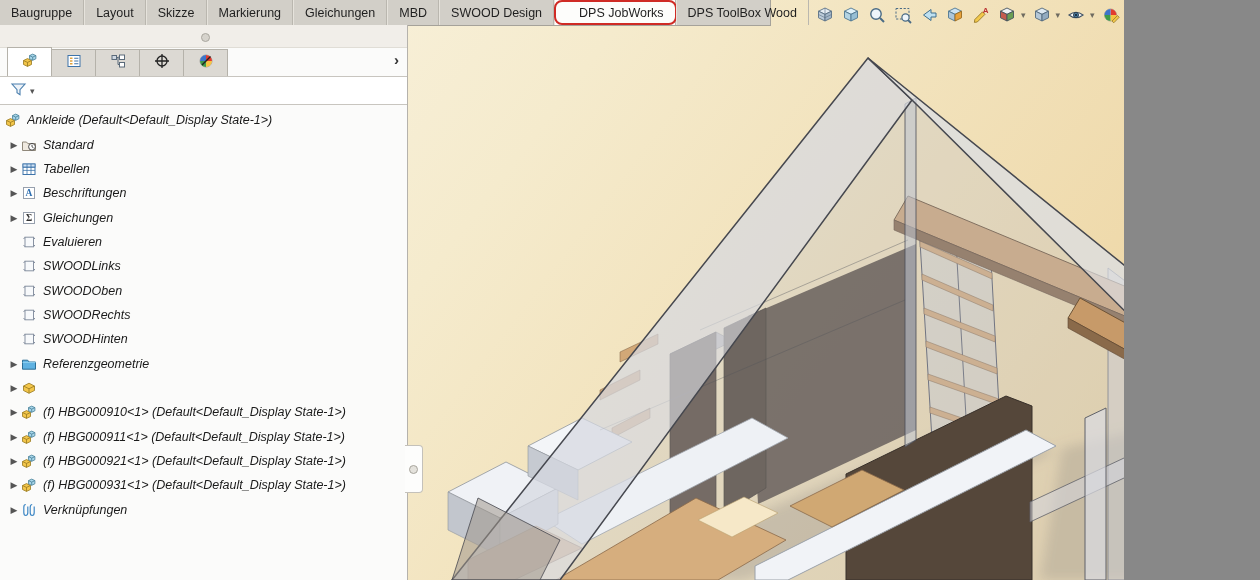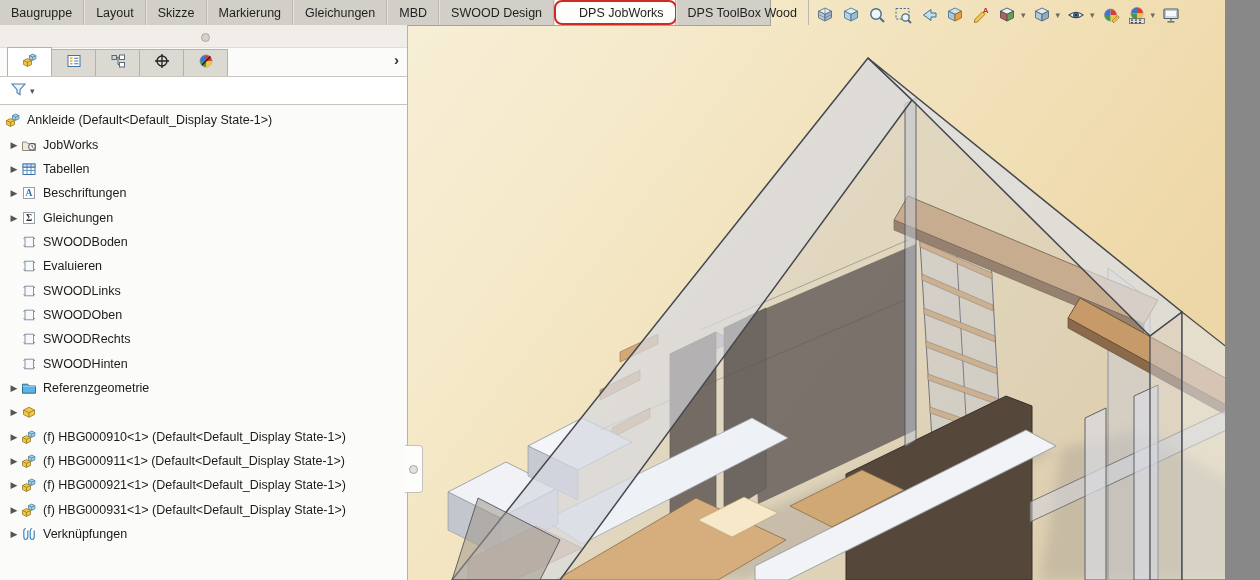--- a/index.html
+++ b/index.html
@@ -1,16 +1,16 @@
 <!DOCTYPE html>
 <html><head>
 <meta charset="utf-8">
 <style>
   html,body{margin:0;padding:0;background:#888;}
-  .stage{position:relative;width:1225px;height:580px;overflow:hidden;
+  .stage{position:relative;width:1124px;height:580px;overflow:hidden;
          font-family:"Liberation Sans",sans-serif;background:#e5e5e5;}
   
   .vp{position:absolute;left:0;top:0;}
   
   .ribbon{position:absolute;left:0;top:0;width:770px;height:25px;background:#d2cfc8;
           border-bottom:1px solid #a5a29a;border-right:1px solid #a5a29a;display:flex;align-items:stretch;z-index:5;}
   .rtab{position:relative;display:flex;align-items:center;padding:0 11px;font-size:12.5px;color:#1f1f1f;
         border-right:1px solid #bab7af;border-left:1px solid #e6e3dc;white-space:nowrap;cursor:default;}
   .rtab:first-child{border-left:none;}
   .rtab.hl{background:#fdfdfb;padding-left:24px;}
@@ -33,21 +33,21 @@
   .ptab.active{background:#ffffff;height:28px;}
   .pchev{position:absolute;right:8px;top:3px;font-size:15px;font-weight:bold;color:#333;cursor:default;}
   .pfilter{height:27px;border:1px solid #c8c5bf;border-left:none;border-right:none;background:#ffffff;
            display:flex;align-items:center;padding-left:10px;gap:3px;flex:0 0 auto;}
   .pfilter .fcaret{font-size:9px;color:#555;}
   .tree{flex:1;overflow:hidden;padding-top:3px;}
   .trow{height:24.35px;display:flex;align-items:center;white-space:nowrap;font-size:12.5px;color:#1b1b1b;}
   .trow .arr{width:12px;margin-left:8px;font-size:9px;color:#555;text-align:center;flex:0 0 auto;}
   .trow .ticon{width:18px;height:17px;flex:0 0 auto;margin-right:5px;display:flex;align-items:center;justify-content:center;}
   .trow.root .ticon{margin-left:4px;}
-  .trow .tlabel{overflow:hidden;}
+  .trow .tlabel{overflow:hidden;font-style:italic;}
   .splitter{position:absolute;left:405px;top:445px;width:17px;height:46px;background:#fdfdfc;
             border:1px solid #c4c1ba;border-left:none;border-radius:0 4px 4px 0;z-index:7;}
   .splitter .knob{position:absolute;left:4px;top:19px;width:7px;height:7px;border-radius:50%;
                   background:#e4e2dc;border:1px solid #a8a59d;}
 </style>
 </head>
 <body>
 
 <div class="stage">
 
@@ -330,21 +330,21 @@
         </div>
         <div class="trow">
           <span class="arr">▶</span>
           <span class="ticon">
             <svg width="16" height="16" viewBox="0 0 16 16" xmlns="http://www.w3.org/2000/svg">
               <path d="M1.5 5 h4 l1.3 1.6 h7.7 v6.9 h-13 z" fill="#efe9df" stroke="#90887a" stroke-width="1"></path>
               <circle cx="11" cy="9.8" r="3.4" fill="#fff" stroke="#4a4a4a" stroke-width="1"></circle>
               <path d="M11 7.8 v2 l1.5 1" stroke="#4a4a4a" fill="none" stroke-width="1"></path>
             </svg>
           </span>
-          <span class="tlabel">JobWorks</span>
+          <span class="tlabel">Standard</span>
         </div>
         <div class="trow">
           <span class="arr">▶</span>
           <span class="ticon">
             <svg width="16" height="16" viewBox="0 0 16 16" xmlns="http://www.w3.org/2000/svg">
               <rect x="2" y="3" width="12" height="10.5" fill="#fff" stroke="#3e74aa" stroke-width="1"></rect>
               <rect x="2" y="3" width="12" height="3.2" fill="#cfe2f4" stroke="#3e74aa" stroke-width="0.8"></rect>
               <path d="M2 6.2 h12 M2 9.4 h12 M6 3 v10.5 M10 3 v10.5" stroke="#3e74aa" stroke-width="0.8"></path>
             </svg>
           </span>
@@ -362,30 +362,20 @@
         </div>
         <div class="trow">
           <span class="arr">▶</span>
           <span class="ticon">
             <svg width="16" height="16" viewBox="0 0 16 16" xmlns="http://www.w3.org/2000/svg">
               <rect x="2.5" y="2.5" width="11" height="11" fill="#fff" stroke="#97a0ad" stroke-width="1"></rect>
               <text x="8" y="11.3" font-size="9.5" font-family="Liberation Serif,serif" font-weight="bold" fill="#333" text-anchor="middle">Σ</text>
             </svg>
           </span>
           <span class="tlabel">Gleichungen</span>
-        </div>
-        <div class="trow">
-          <span class="arr"></span>
-          <span class="ticon">
-            <svg width="16" height="16" viewBox="0 0 16 16" xmlns="http://www.w3.org/2000/svg">
-              <rect x="4" y="3.2" width="8.5" height="9.6" fill="#f7f9fb" stroke="#8892a2" stroke-width="1"></rect>
-              <path d="M2.6 5 L4 3.2 M12.5 3.2 L13.9 5 M2.6 11 L4 12.8 M12.5 12.8 L13.9 11" stroke="#8892a2" fill="none" stroke-width="1"></path>
-            </svg>
-          </span>
-          <span class="tlabel">SWOODBoden</span>
         </div>
         <div class="trow">
           <span class="arr"></span>
           <span class="ticon">
             <svg width="16" height="16" viewBox="0 0 16 16" xmlns="http://www.w3.org/2000/svg">
               <rect x="4" y="3.2" width="8.5" height="9.6" fill="#f7f9fb" stroke="#8892a2" stroke-width="1"></rect>
               <path d="M2.6 5 L4 3.2 M12.5 3.2 L13.9 5 M2.6 11 L4 12.8 M12.5 12.8 L13.9 11" stroke="#8892a2" fill="none" stroke-width="1"></path>
             </svg>
           </span>
           <span class="tlabel">Evaluieren</span>

